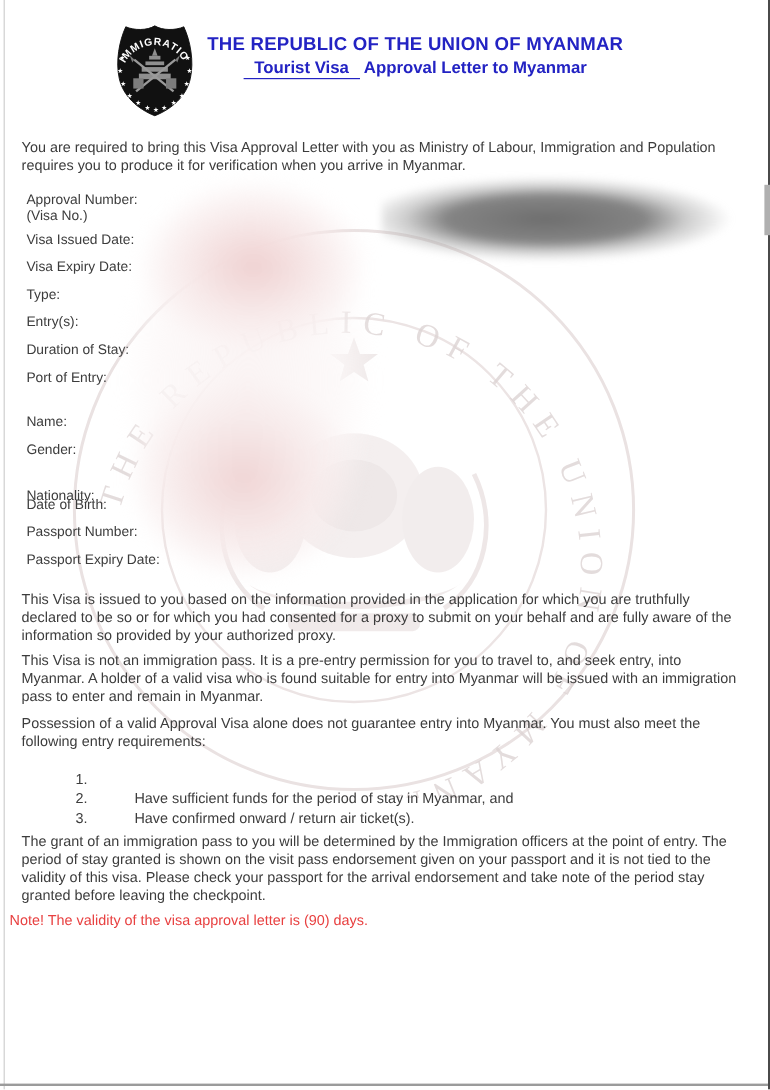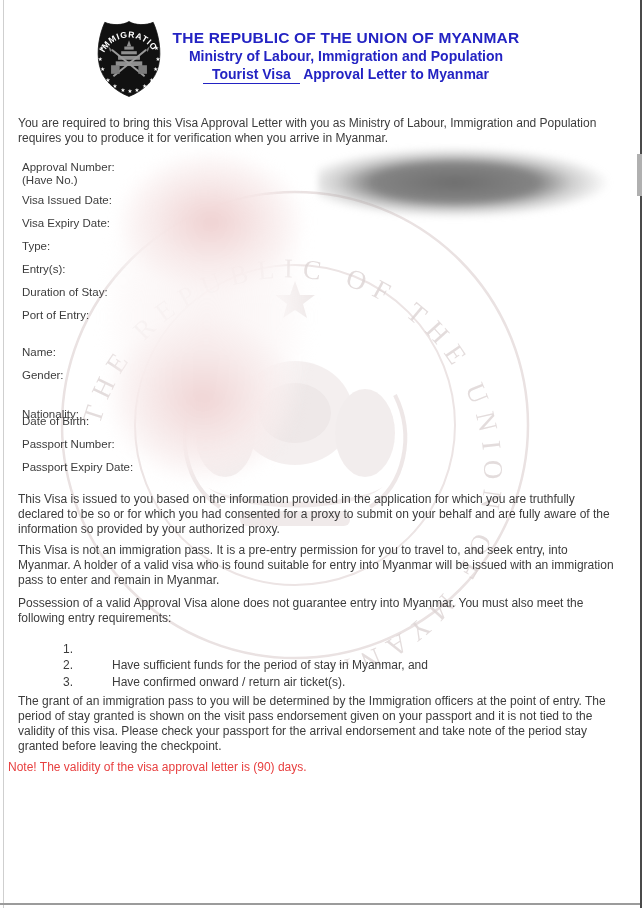--- a/index.html
+++ b/index.html
@@ -107,28 +107,27 @@
       <text x="39" y="92">★</text>
     <text x="48" y="94">★</text>
       <text x="57" y="92">★</text>
       <text x="67" y="87">★</text>
       <text x="76" y="79">★</text>
   </g>
 </svg>
 
 <div class="abs header-text">
   <div class="h-line1">THE REPUBLIC OF THE UNION OF MYANMAR</div>
-  <div class="h-line2">Ministry of Labour, Immigration and Population</div>
   <div class="h-line3"><span class="underlined">Tourist Visa</span> <span>Approval Letter to Myanmar</span></div>
 </div>
 
 <div class="abs para" style="top:116px">You are required to bring this Visa Approval Letter with you as Ministry of Labour, Immigration and Population requires you to produce it for verification when you arrive in Myanmar.</div>
 
 <div class="abs label" style="top:161px">Approval Number:</div>
-<div class="abs label" style="top:174px">(Have No.)</div>
+<div class="abs label" style="top:174px">(Visa No.)</div>
 <div class="abs label" style="top:194px">Visa Issued Date:</div>
 <div class="abs label" style="top:217px">Visa Expiry Date:</div>
 <div class="abs label" style="top:240px">Type:</div>
 <div class="abs label" style="top:263px">Entry(s):</div>
 <div class="abs label" style="top:286px">Duration of Stay:</div>
 <div class="abs label" style="top:309px">Port of Entry:</div>
 <div class="abs label" style="top:346px">Name:</div>
 <div class="abs label" style="top:369px">Gender:</div>
 <div class="abs label" style="top:408px">Nationality:</div>
 <div class="abs label" style="top:415px">Date of Birth:</div>

